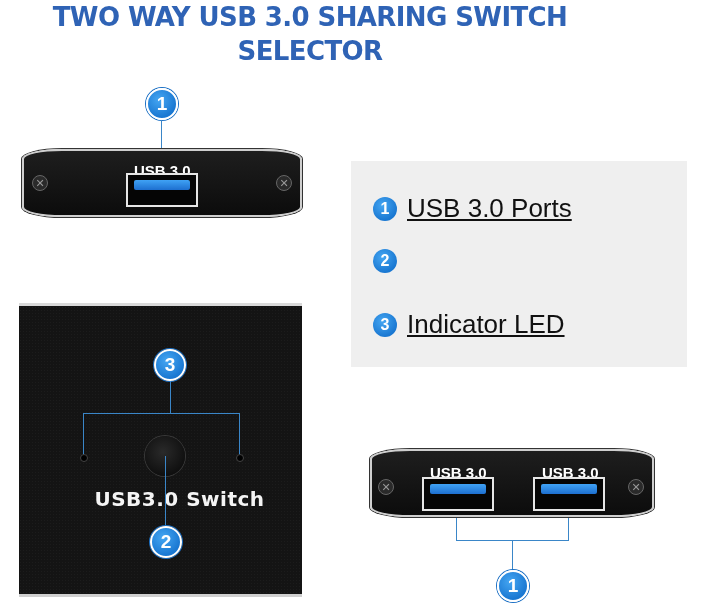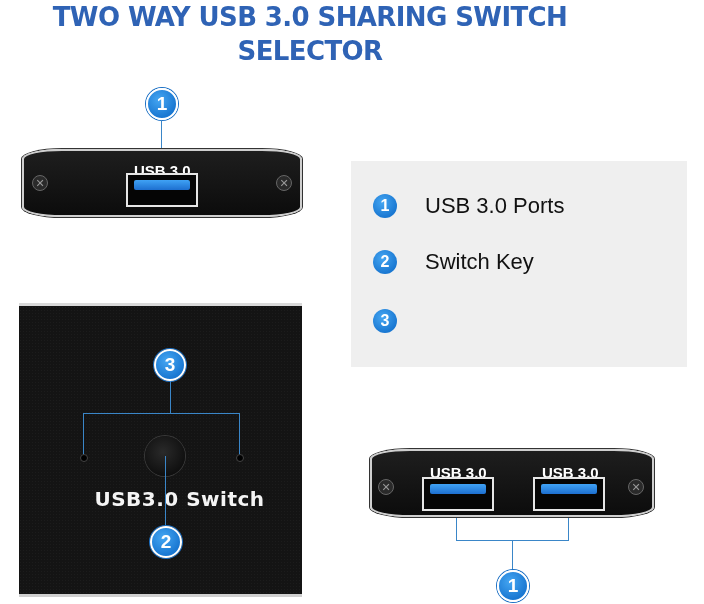--- a/index.html
+++ b/index.html
@@ -10,21 +10,21 @@
   .panel{position:absolute;background:#111;border:2px solid #cfcfcf;box-shadow:0 0 0 1px #333;}
   .panel-top{left:22px;top:149px;width:276px;height:64px;border-radius:40px/10px;background:linear-gradient(#1e1e1e,#0c0c0c);}
   .panel-bottom{left:370px;top:449px;width:280px;height:64px;border-radius:40px/10px;background:linear-gradient(#1e1e1e,#0c0c0c);}
   .port-label{position:absolute;color:#ffffff;font-weight:bold;font-size:15px;margin-top:8px;}
   .port{position:absolute;width:72px;height:34px;border:2px solid #e6e6e6;background:#050505;box-sizing:border-box;}
   .port .tongue{position:absolute;left:6px;top:5px;width:56px;height:10px;background:linear-gradient(#3fa2f5,#1d6fd0);border-radius:2px;}
   .screw{position:absolute;width:14px;height:14px;border-radius:50%;background:#2a2a2a;border:1px solid #666;color:#999;font-size:11px;line-height:14px;text-align:center;}
   .legend{position:absolute;left:351px;top:161px;width:336px;height:206px;background:#efefef;}
   .legend-item{position:absolute;left:22px;display:flex;align-items:center;}
   .legend-item .lb{position:static;width:24px;height:24px;line-height:24px;font-size:16px;border:none;box-shadow:none;}
-  .legend-item .lt{margin-left:28px;font-size:22px;color:#111;}
+  .legend-item .lt{margin-left:10px;font-size:26px;color:#111;text-decoration:underline;}
   .front{position:absolute;left:19px;top:303px;width:283px;height:288px;background:#141414;border-top:3px solid #d9d9d9;border-bottom:3px solid #cfcfcf;background-image:radial-gradient(#1c1c1c 1px,transparent 1px);background-size:3px 3px;}
   .led{position:absolute;width:6px;height:6px;border-radius:50%;background:#000;border:1px solid #444;}
   .button{position:absolute;width:40px;height:40px;border-radius:50%;background:radial-gradient(circle at 45% 40%,#2a2a2a,#050505);box-shadow:0 0 0 1px #3a3a3a;}
   .brand{position:absolute;left:0;width:100%;text-align:center;color:#f4f4f4;font-family:"DejaVu Sans",sans-serif;font-weight:bold;font-size:20px;letter-spacing:0.5px;padding-left:19px;}
 </style>
 </head>
 <body>
 
 <div class="title">TWO WAY USB 3.0 SHARING SWITCH SELECTOR</div>
 
@@ -39,24 +39,24 @@
   <div class="screw" style="left:252px;top:24px;">✕</div>
 </div>
 
 <div class="legend">
   <div class="legend-item" style="top:32px;">
     <div class="badge lb">1</div>
     <span class="lt">USB 3.0 Ports</span>
   </div>
   <div class="legend-item" style="top:88px;">
     <div class="badge lb">2</div>
-    <span class="lt">Switch Key</span>
   </div>
   <div class="legend-item" style="top:148px;">
     <div class="badge lb">3</div>
+    <span class="lt">Indicator LED</span>
   </div>
 </div>
 
 <div class="front">
   <div class="badge" style="left:135px;top:43px;">3</div>
   <div class="line" style="left:151px;top:75px;width:1px;height:32px;"></div>
   <div class="line" style="left:64px;top:107px;width:157px;height:1px;"></div>
   <div class="line" style="left:64px;top:107px;width:1px;height:42px;"></div>
   <div class="line" style="left:220px;top:107px;width:1px;height:42px;"></div>
   <div class="led" style="left:61px;top:148px;"></div>

